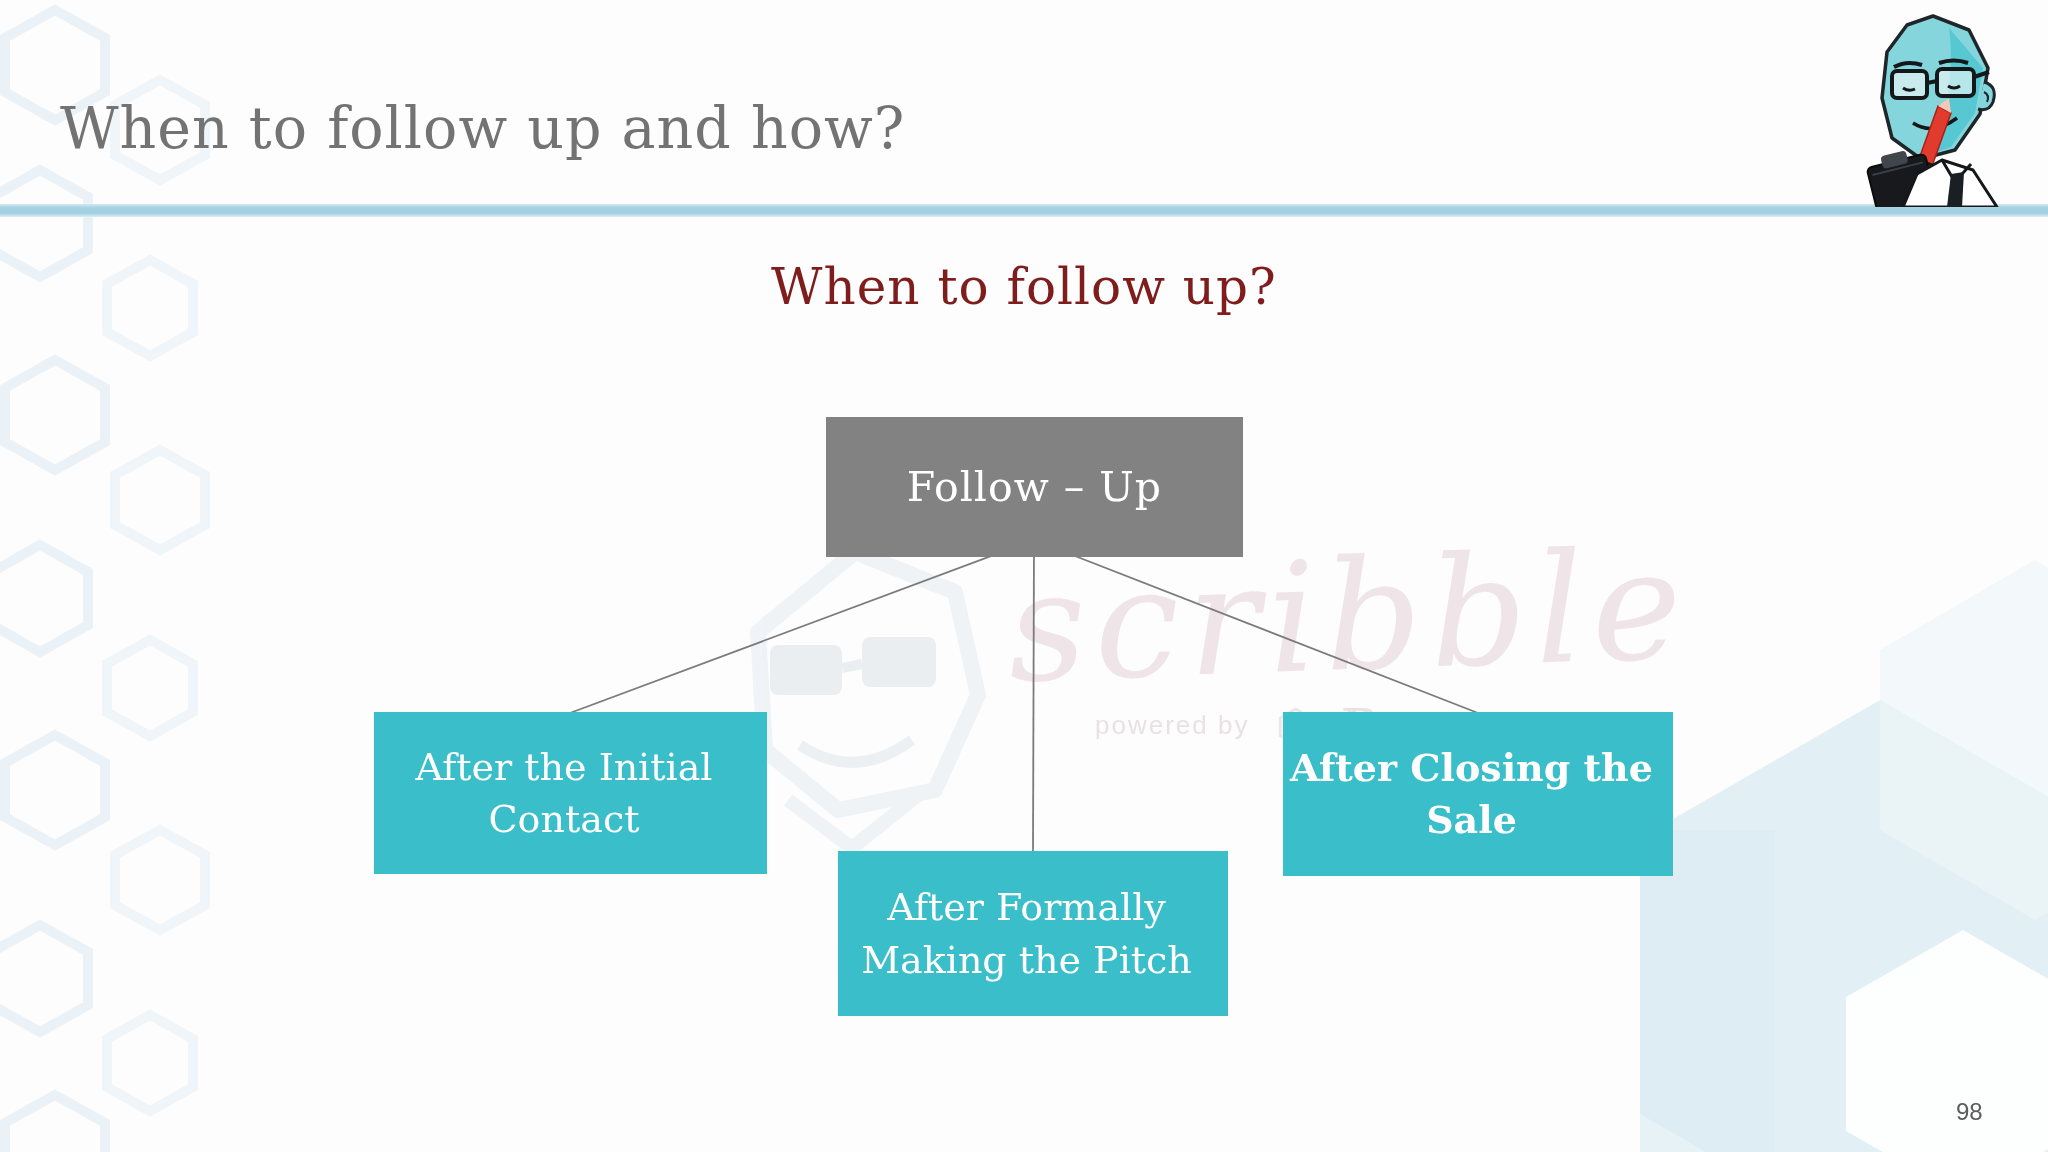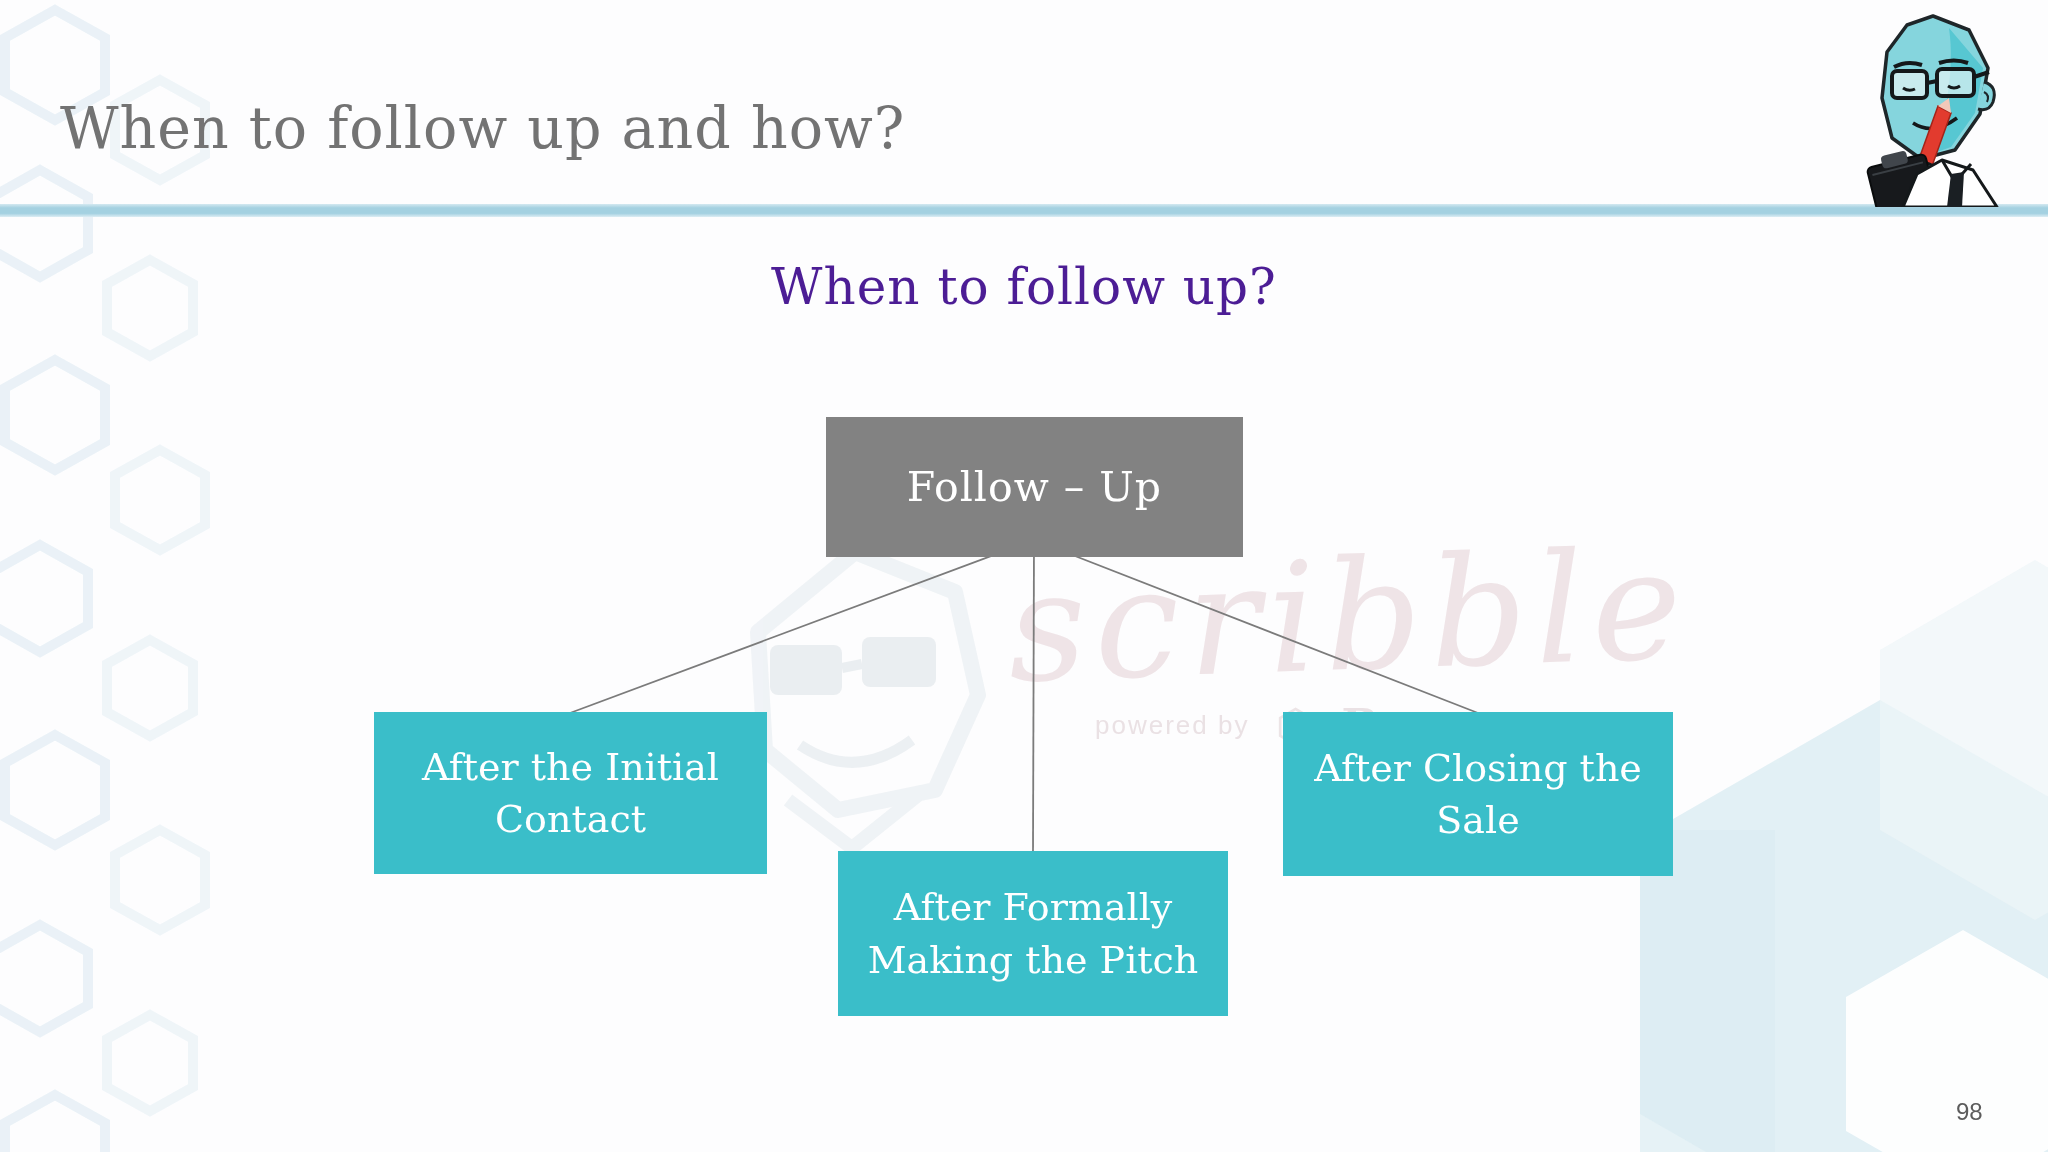--- a/index.html
+++ b/index.html
@@ -18,35 +18,35 @@
   }
   .divider {
     position:absolute; left:0; top:204px; width:2048px; height:13px;
     background:linear-gradient(180deg,#d4e9f1 0%,#a4d1e1 30%,#a4d1e1 72%,#dcedf4 100%);
   }
   .mascot {
     position:absolute; left:1845px; top:10px; width:172px; height:197px;
   }
   .diagram-heading {
     position:absolute; left:0; top:258px; width:2048px;
-    text-align:center; font-size:50px; color:#4c1d95; font-weight:500;
+    text-align:center; font-size:50px; color:#7f1d1d; font-weight:500;
     letter-spacing:1px;
   }
   .node {
     position:absolute; display:flex; align-items:center; justify-content:center;
     text-align:center; color:#ffffff; line-height:1.38; padding:8px 20px;
   }
   .node-root {
     left:826px; top:417px; width:417px; height:140px;
     background:#828282; font-size:41px; letter-spacing:1px;
   }
-  .node-teal { background:#3abec9; font-size:38px; }
+  .node-teal { background:#3abec9; font-size:38px;padding-left:7px; }
   .node-left   { left:374px;  top:712px; width:393px; height:162px; }
   .node-mid    { left:838px;  top:851px; width:390px; height:165px; }
-  .node-right  { left:1283px; top:712px; width:390px; height:164px; }
+  .node-right  { left:1283px; top:712px; width:390px; height:164px;font-weight:bold; }
 
   .connector-svg { position:absolute; inset:0; pointer-events:none; }
 
   .page-number {
     position:absolute; left:1956px; top:1098px;
     font-family:"Liberation Sans","DejaVu Sans",sans-serif;
     font-size:24px; color:#5c5c5c;
   }
 
   .wm-script {

